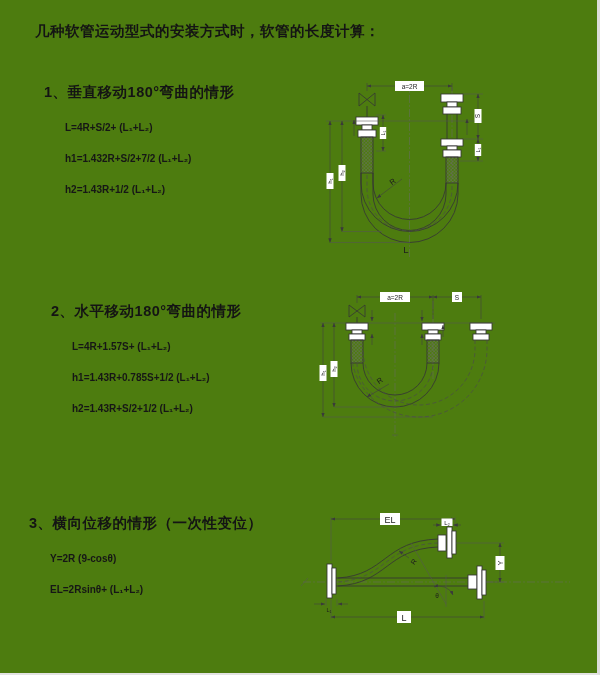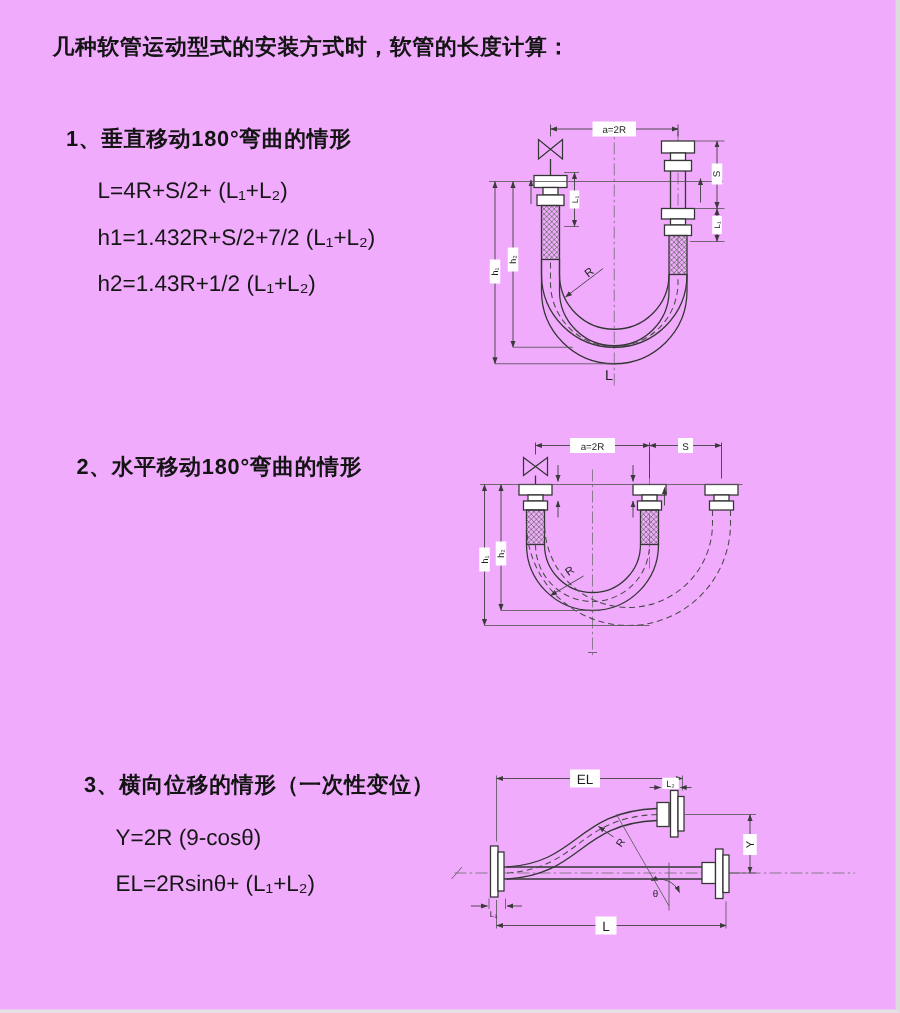--- a/index.html
+++ b/index.html
@@ -1,31 +1,31 @@
 <!DOCTYPE html>
 <html><head>
 <meta charset="utf-8">
 <style>
   html,body{margin:0;padding:0;background:#f4f4f4;}
   .page{
     position:relative;width:600px;height:675px;margin:0 auto;
-    background:#f0abfc;overflow:hidden;
+    background:#4d7c0f;overflow:hidden;
     font-family:"Liberation Sans","DejaVu Sans",sans-serif;
     color:#1a1a1a;box-sizing:border-box;
     border-right:3px solid #dcdcdc;border-bottom:2px solid #e3e3e3;
   }
   .title{
     position:absolute;left:35px;top:22px;
     font-size:14.5px;font-weight:600;letter-spacing:0.5px;color:#141414;
     white-space:nowrap;
   }
   .section{position:absolute;width:280px;}
   .heading{font-size:14.5px;font-weight:600;letter-spacing:0.5px;color:#141414;white-space:nowrap;}
   .formulas{margin-top:10px;padding-left:21px;}
-  .formula{font-size:15px;line-height:31px;color:#161616;white-space:nowrap;}
+  .formula{font-size:10px;line-height:31px;color:#161616;white-space:nowrap;font-weight:bold;}
   .diag{position:absolute;}
   
   .c{stroke:#6a6a6a;stroke-width:0.5;stroke-dasharray:8 2.2 1.6 2.2;fill:none;}
   .t{stroke:#555;stroke-width:0.55;fill:none;}
   .d{stroke:#3f3f3f;stroke-width:0.6;fill:none;}
   .p{stroke:#353535;stroke-width:0.85;fill:none;}
   .f{fill:#ffffff;stroke:#353535;stroke-width:0.85;}
   .b{fill:url(#braid);stroke:#353535;stroke-width:0.85;}
   .h{stroke:#353535;stroke-width:0.85;fill:none;}
   .hd{stroke:#4a4a4a;stroke-width:0.7;fill:none;stroke-dasharray:4 2.6;}
@@ -127,20 +127,25 @@
       <text class="lbl" x="168" y="79" font-size="5.5" text-anchor="middle" transform="rotate(-90 168 77)">L₁</text>
       <rect class="bg" x="69.8" y="54" width="6.4" height="12"></rect>
       <text class="lbl" x="73" y="62" font-size="5.5" text-anchor="middle" transform="rotate(-90 73 60)">L₁</text>
       <text class="lbl" x="83" y="111" font-size="7.5" text-anchor="middle" transform="rotate(-38 83 109)">R</text>
       <text class="lbl" x="96" y="180" font-size="9.5" text-anchor="middle">L</text>
     </g>
   </svg>
 
   <div class="section" style="left:51px;top:302px">
     <div class="heading">2、水平移动180°弯曲的情形</div>
+    <div class="formulas">
+      <div class="formula">L=4R+1.57S+ (L₁+L₂)</div>
+      <div class="formula">h1=1.43R+0.785S+1/2 (L₁+L₂)</div>
+      <div class="formula">h2=1.43R+S/2+1/2 (L₁+L₂)</div>
+    </div>
   </div>
 
   <svg class="diag" style="left:310px;top:285px" width="290" height="175" viewBox="0 0 290 175">
     <g>
       <line class="c" x1="85" y1="28" x2="85" y2="152"></line>
       <line class="c" x1="123" y1="16" x2="123" y2="95"></line>
     </g>
     <g>
       <path class="v" d="M39,20 L39,32 L47,26 Z M55,20 L55,32 L47,26 Z"></path>
       <line class="p" x1="47" y1="32" x2="47" y2="38"></line>
@@ -194,21 +199,21 @@
       <rect class="bg" x="142" y="7" width="10" height="10"></rect>
       <text class="lbl" x="147" y="15" font-size="6.5" text-anchor="middle">S</text>
       <rect class="bg" x="9.5" y="80" width="7" height="16"></rect>
       <text class="lbl" x="13" y="90.2" font-size="6" text-anchor="middle" transform="rotate(-90 13 88)">h₁</text>
       <rect class="bg" x="20.5" y="76" width="7" height="16"></rect>
       <text class="lbl" x="24" y="86.2" font-size="6" text-anchor="middle" transform="rotate(-90 24 84)">h₂</text>
       <text class="lbl" x="70" y="98" font-size="7.5" text-anchor="middle" transform="rotate(-35 70 96)">R</text>
     </g>
   </svg>
 
-  <div class="section" style="left:56px;top:514px">
+  <div class="section" style="left:29px;top:514px">
     <div class="heading">3、横向位移的情形（一次性变位）</div>
     <div class="formulas">
       <div class="formula">Y=2R (9-cosθ)</div>
       <div class="formula">EL=2Rsinθ+ (L₁+L₂)</div>
     </div>
   </div>
 
   <svg class="diag" style="left:298px;top:503px" width="302" height="135" viewBox="0 0 302 135">
     <g>
       <line class="c" x1="5" y1="79" x2="272" y2="79"></line>

